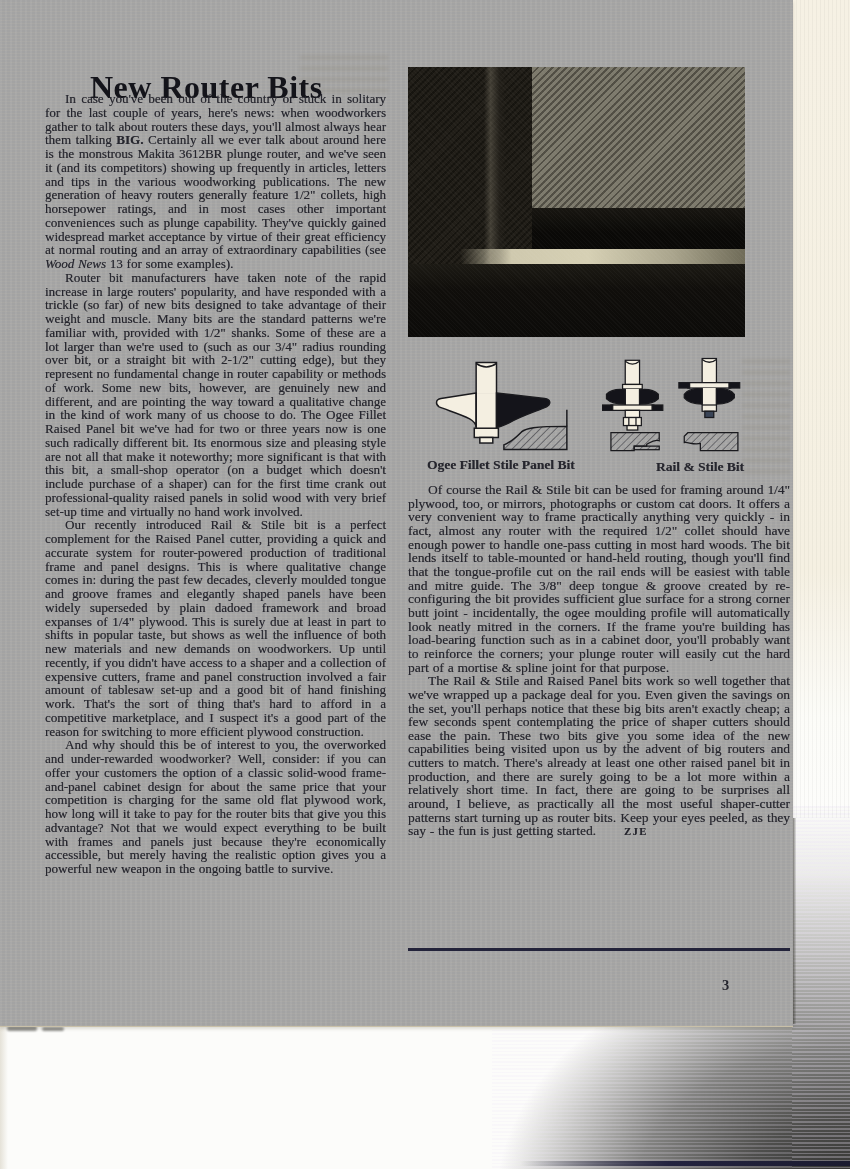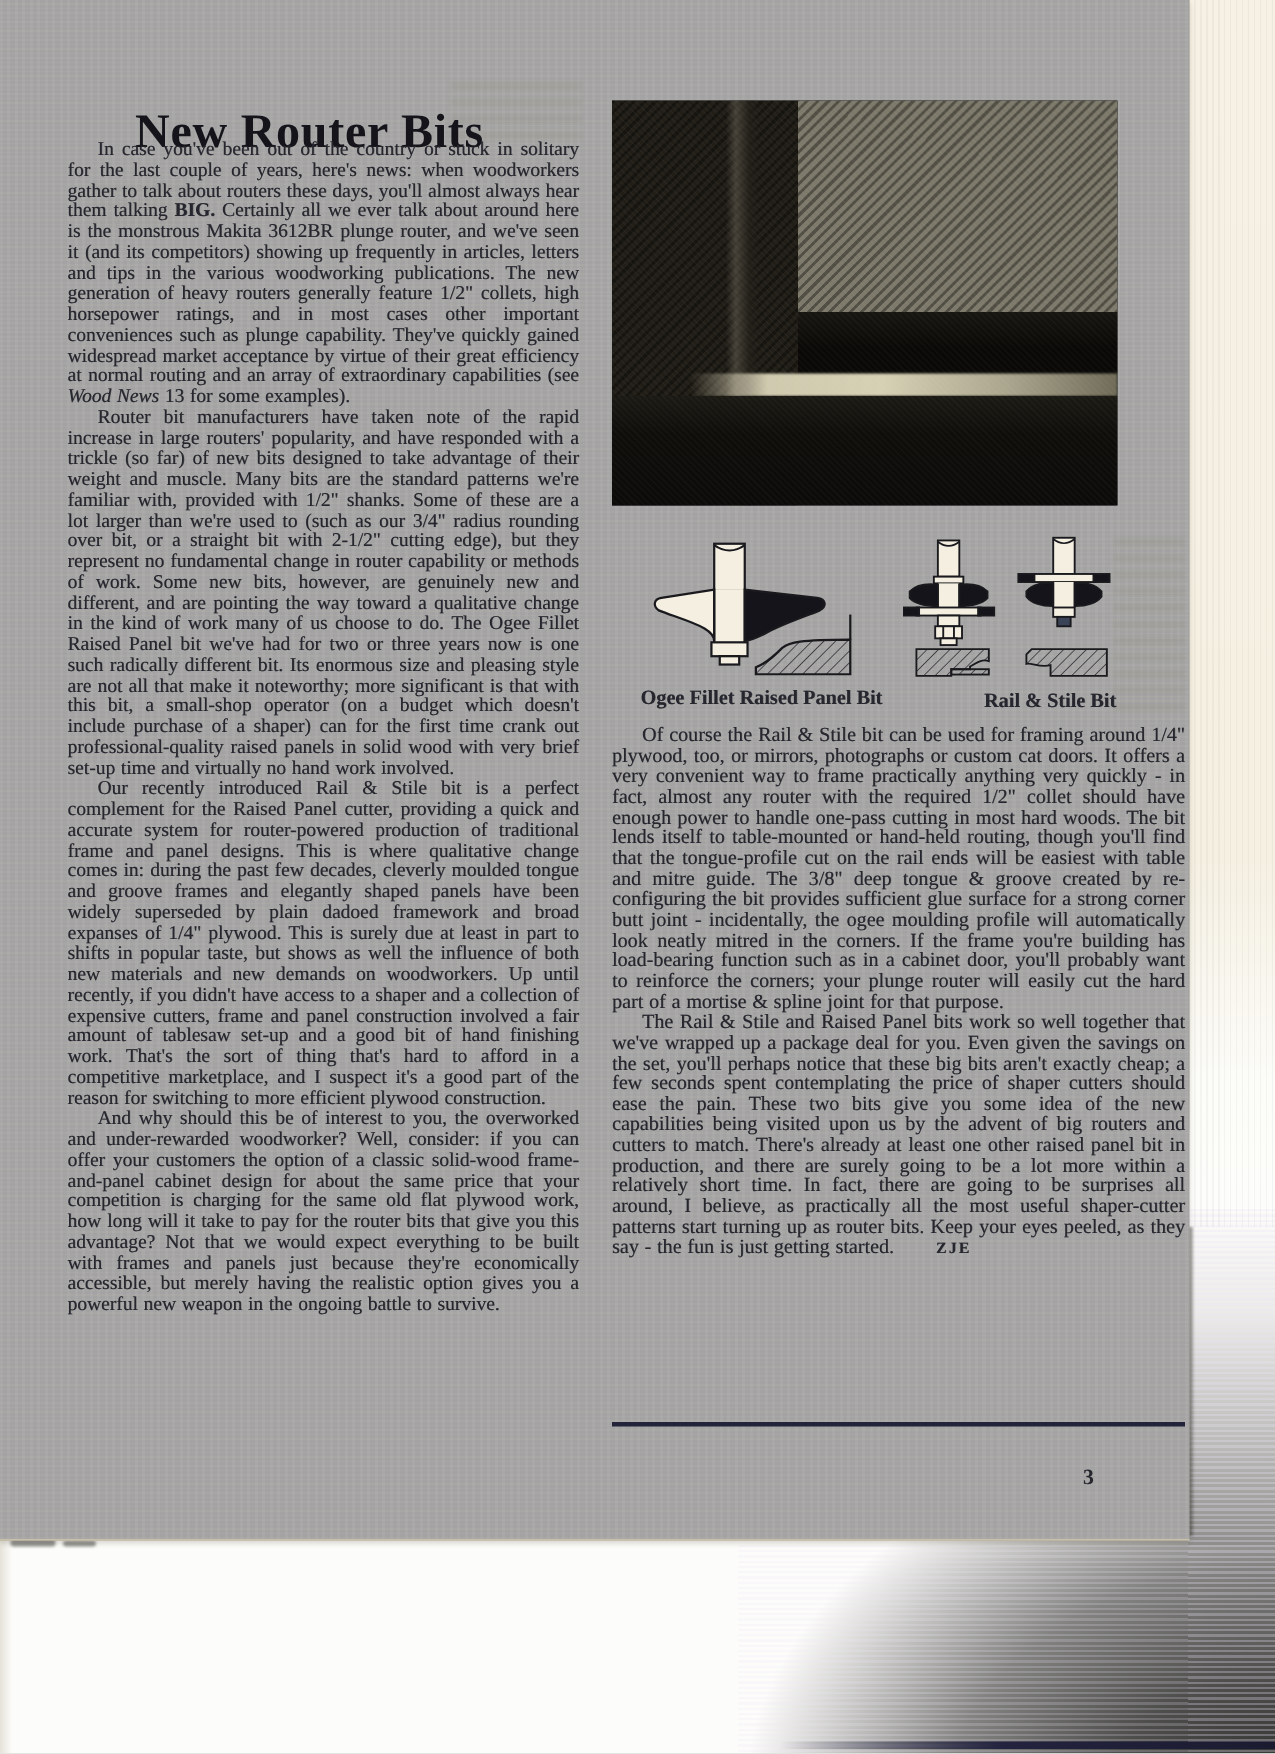--- a/index.html
+++ b/index.html
@@ -195,21 +195,21 @@
           <rect x="112" y="53" width="16" height="7"></rect>
           <rect x="115" y="60" width="10" height="7" fill="#3a4456"></rect>
 
           <path d="M10,84 L64,84 L64,93 C58,91 54,95 50,97 L50,99 L36,99 L36,104 L10,104 Z" fill="url(#hatch2)"></path>
           <rect x="36" y="99" width="28" height="4" fill="url(#hatch2)"></rect>
           <path d="M96,84 L152,84 L152,104 L110,104 L110,96 C102,98 96,94 92,95 L92,88 C94,86 95,85 96,84 Z" fill="url(#hatch2)"></path>
         </g>
       </svg>
     </div>
 
-    <div class="caption caption-ogee">Ogee Fillet Raised Panel Bit</div>
+    <div class="caption caption-ogee">Ogee Fillet Stile Panel Bit</div>
     <div class="caption caption-rail">Rail &amp; Stile Bit</div>
 
     <div class="bodytext col-right">
         <p><span>Of course the Rail &amp; Stile bit can be used for framing around 1/4" plywood, too, or mirrors, photographs or custom cat doors.  It offers a very convenient way to frame practically anything very quickly - in fact, almost any router with the required 1/2" collet should have enough power to handle one-pass cutting in most hard woods.  The bit lends itself to table-mounted or hand-held routing, though you'll find that the tongue-profile cut on the rail ends will be easiest with table and mitre guide.  The 3/8" deep tongue &amp; groove created by re-configuring the bit provides sufficient glue surface for a strong corner butt joint - incidentally, the ogee moulding profile will automatically look neatly mitred in the corners.  If the frame you're building has load-bearing function such as in a cabinet door, you'll probably want to reinforce the corners; your plunge router will easily cut the hard part of a mortise &amp; spline joint for that purpose.</span></p>
         <p><span>The Rail &amp; Stile and Raised Panel bits work so well together that we've wrapped up a package deal for you.  Even given the savings on the set, you'll perhaps notice that these big bits aren't exactly cheap; a few seconds spent contemplating the price of shaper cutters should ease the pain.  These two bits give you some idea of the new capabilities being visited upon us by the advent of big routers and cutters to match.  There's already at least one other raised panel bit in production, and there are surely going to be a lot more within a relatively short time.  In fact, there are going to be surprises all around, I believe, as practically all the most useful shaper-cutter patterns start turning up as router bits. Keep your eyes peeled, as they say - the fun is just getting started.</span><span class="initials">ZJE</span></p>
       </div>
 
     <div class="footer-rule"></div>
     <div class="page-num">3</div>
   </div>

